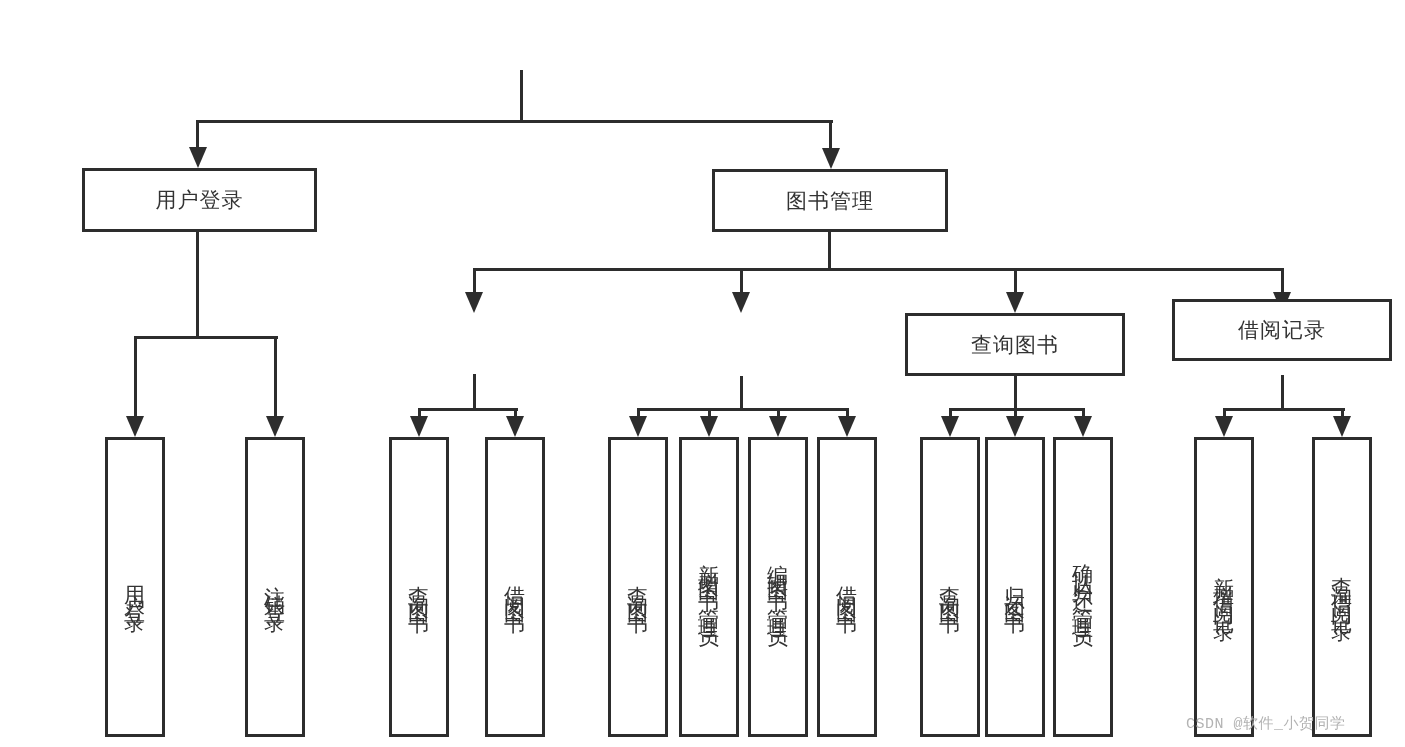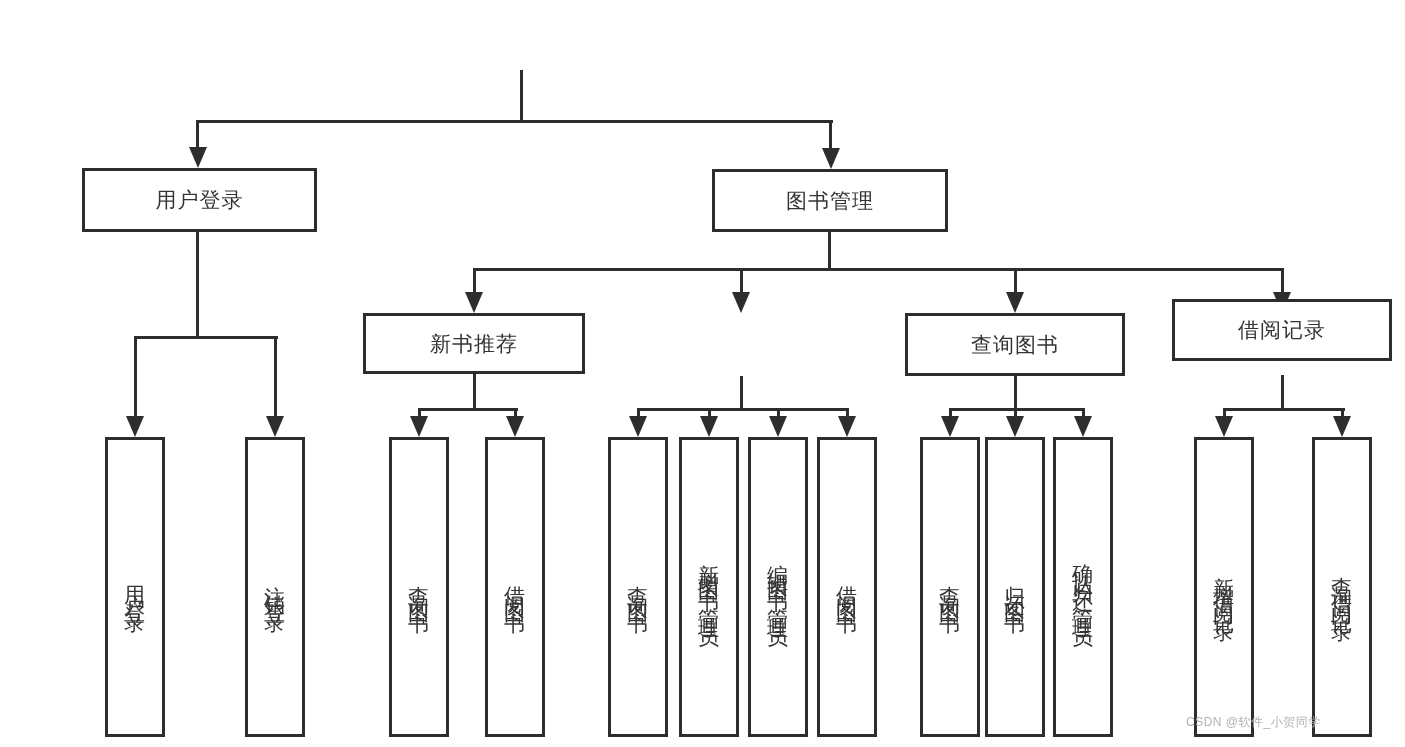--- a/index.html
+++ b/index.html
@@ -16,22 +16,22 @@
     writing-mode:vertical-rl; font-size:21px; color:#333333;
     letter-spacing:9px; line-height:1; white-space:nowrap;
   }
   .ln { position:absolute; background:#2d2d2d; }
   .ah {
     position:absolute; width:0; height:0;
     border-left:9px solid transparent; border-right:9px solid transparent;
     border-top:21px solid #2d2d2d;
   }
   .watermark {
-    position:absolute; left:1186px; top:714px; font-size:12px;
-    color:#b3b3b3; letter-spacing:0.5px; z-index:10; white-space:nowrap;
+    position:absolute; left:1186px; top:714px; font-size:15px;
+    color:#b3b3b3; letter-spacing:0.5px; z-index:10; white-space:nowrap;font-family:Liberation Mono, monospace;
   }
 </style>
 </head>
 <body>
 
 <div class="canvas">
 
   <div>
     <div class="ln" style="left:520px;top:70px;width:3px;height:53px"></div>
     <div class="ln" style="left:196px;top:120px;width:637px;height:3px"></div>
@@ -106,23 +106,20 @@
   </div>
 
 
   <div class="box" style="left:82px;top:168px;width:235px;height:64px">
     <span class="hlabel">用户登录</span>
   </div>
   <div class="box" style="left:712px;top:169px;width:236px;height:63px">
     <span class="hlabel">图书管理</span>
   </div>
 
-  <div class="box" style="left:363px;top:313px;width:222px;height:61px">
-    <span class="hlabel">新书推荐</span>
-  </div>
   <div class="box" style="left:905px;top:313px;width:220px;height:63px">
     <span class="hlabel">查询图书</span>
   </div>
   <div class="box" style="left:1172px;top:299px;width:220px;height:62px">
     <span class="hlabel">借阅记录</span>
   </div>
 
   <div class="box" style="left:105px;top:437px;width:60px;height:300px">
     <span class="vtext">用户登录</span>
   </div>

